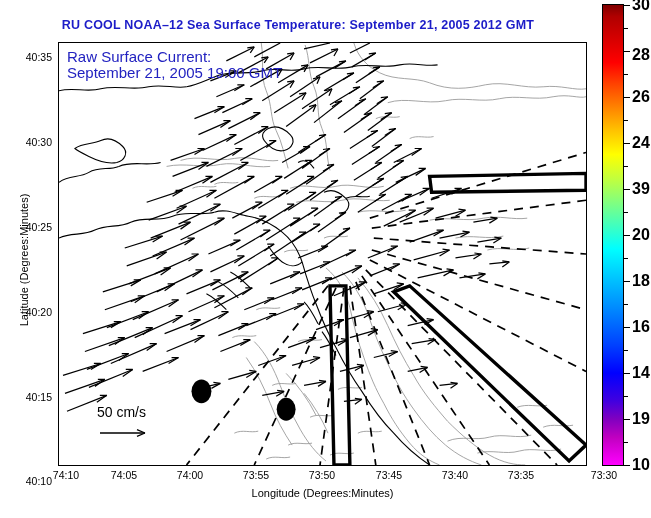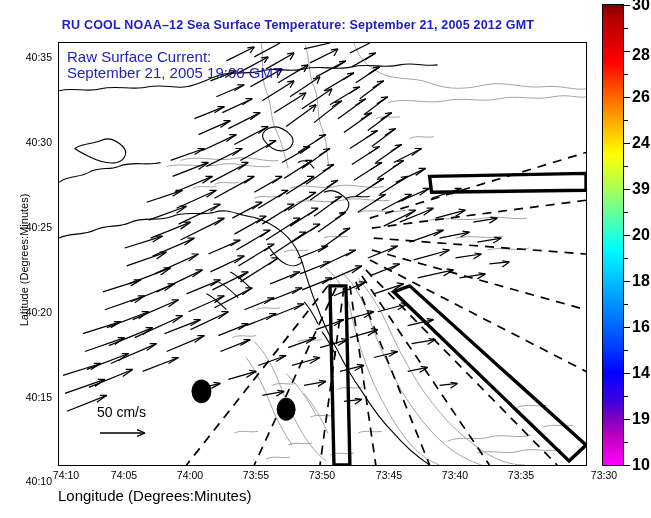--- a/index.html
+++ b/index.html
@@ -28,21 +28,21 @@
 
   
   .xlab{position:absolute;top:469px;font-size:10.5px;color:#000;
         transform:translateX(-50%);white-space:nowrap;}
   .ylab{position:absolute;left:52px;font-size:10.5px;color:#000;
         transform:translateY(-50%);text-align:right;white-space:nowrap;
         width:0;direction:ltr;}
   .ylab span{position:absolute;right:0;top:-8px;white-space:nowrap;margin-top:17px;}
 
   #xaxis-title{position:absolute;top:487px;left:58px;width:529px;
-               font-size:15px;color:#000;}
+               text-align:center;font-size:11px;color:#000;}
   #yaxis-title{position:absolute;left:-86px;top:254px;width:220px;
                text-align:center;font-size:11px;color:#000;
                transform:rotate(-90deg);}
 
   
   #cbar{position:absolute;left:602px;top:4px;width:22px;height:462px;
         border:1px solid #000;box-sizing:border-box;
         background:linear-gradient(to bottom,
           #800000 0%, #b00000 2.5%, #ff0000 12.5%, #ff4000 17%,
           #ff8000 22%, #ffbf00 27%, #ffff00 32.5%,

